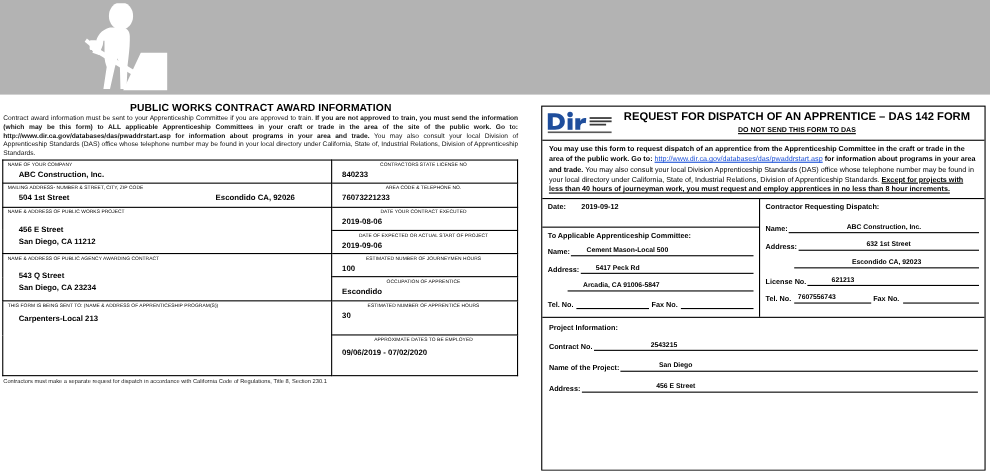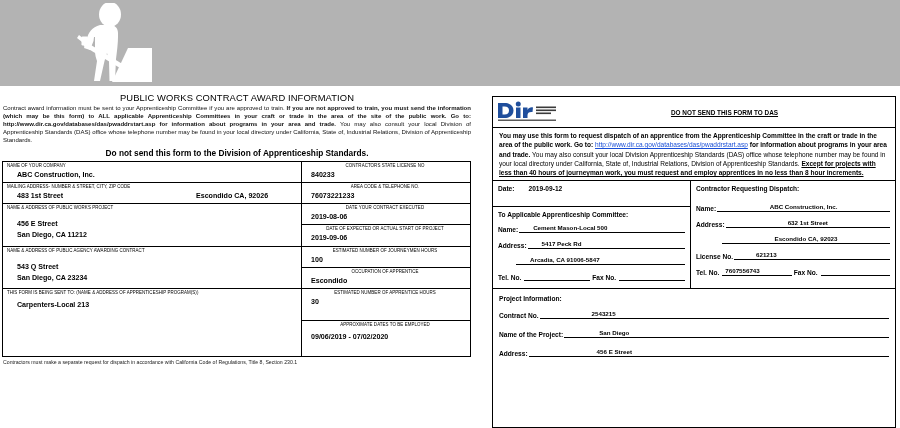--- a/index.html
+++ b/index.html
@@ -19,21 +19,21 @@
   }
   #banner-worker { position: absolute; left: 48px; top: 3px; }
 
   
   #left-form {
     position: absolute; left: 0; top: 88px; width: 474px; height: 340px;
     background: #fff;
     font-size: 6.1px; color: #000; line-height: 1.32;
   }
   .lf-title {
-    text-align: center; font-weight: normal; font-size: 9.4px;
+    text-align: center; font-weight: bold; font-size: 9.4px;
     margin: 4px 0 1px 0; letter-spacing: .1px;
   }
   .lf-intro {
     text-align: justify; font-size: 6.05px; line-height: 1.32;
     margin: 0 3px 0 3px; color: #111;
   }
   .lf-intro b { font-weight: bold; }
   .lf-sub {
     text-align: center; font-weight: bold; font-size: 8.3px;
     margin: 2.5px 0 2px 0;
@@ -148,21 +148,20 @@
   </div>
 
   <div id="left-form">
 
     <div class="lf-title">PUBLIC WORKS CONTRACT AWARD INFORMATION</div>
 
     <div class="lf-intro">
       <span>Contract award information must be sent to your Apprenticeship Committee if you are approved to train. </span><b>If you are not approved to train, you must send the information (which may be this form) to ALL applicable Apprenticeship Committees in your craft or trade in the area of the site of the public work. Go to: http://www.dir.ca.gov/databases/das/pwaddrstart.asp for information about programs in your area and trade.</b><span> You may also consult your local Division of Apprenticeship Standards (DAS) office whose telephone number may be found in your local directory under California, State of, Industrial Relations, Division of Apprenticeship Standards.</span>
     </div>
 
-    <div class="lf-sub">Do not send this form to the Division of Apprenticeship Standards.</div>
 
     <table class="lftab">
       <colgroup>
           <col style="width:299px">
           <col style="width:169px">
         </colgroup>
 
       <tbody>
           <tr>
         <td>
@@ -172,21 +171,21 @@
         <td>
           <span class="cap ctr">CONTRACTORS STATE LICENSE NO</span>
           <span class="val ctr">840233</span>
         </td>
       </tr>
 
       <tr>
         <td>
           <span class="cap">MAILING ADDRESS- NUMBER &amp; STREET, CITY, ZIP CODE</span>
           <div class="val val-row" style="padding-left:0">
-            <span class="a">483 1st Street</span>
+            <span class="a">504 1st Street</span>
             <span class="b">Escondido CA, 92026</span>
           </div>
         </td>
         <td>
           <span class="cap ctr">AREA CODE &amp; TELEPHONE NO.</span>
           <span class="val ctr">76073221233</span>
         </td>
       </tr>
 
       <tr>
@@ -261,20 +260,21 @@
           </g>
           <g fill="#3a3a3a">
             <rect x="78" y="11" width="40" height="3.2"></rect>
             <rect x="78" y="17" width="40" height="3.2"></rect>
             <rect x="78" y="23" width="30" height="3.2"></rect>
           </g>
           <rect x="2" y="37" width="116" height="3" fill="#5a5a5a"></rect>
         </svg>
       </div>
       <div class="rf-head-txt">
+        <div class="rf-title">REQUEST FOR DISPATCH OF AN APPRENTICE – DAS 142 FORM</div>
         <div class="rf-subtitle">DO NOT SEND THIS FORM TO DAS</div>
       </div>
     </div>
 
     <div class="rf-intro">
       <b>You may use this form to request dispatch of an apprentice from the Apprenticeship Committee in the craft or trade in the area of the public work.  Go to:</b>
       <a href="#">http://www.dir.ca.gov/databases/das/pwaddrstart.asp</a>
       <b>for information about programs in your area and trade.</b><span>  You may also consult your local Division Apprenticeship Standards (DAS) office whose telephone number may be found in your local directory under California, State of, Industrial Relations, Division of Apprenticeship Standards.</span>
       <b><u>Except for projects with less than 40 hours of journeyman work, you must request and employ apprentices in no less than 8 hour increments.</u></b>
     </div>

